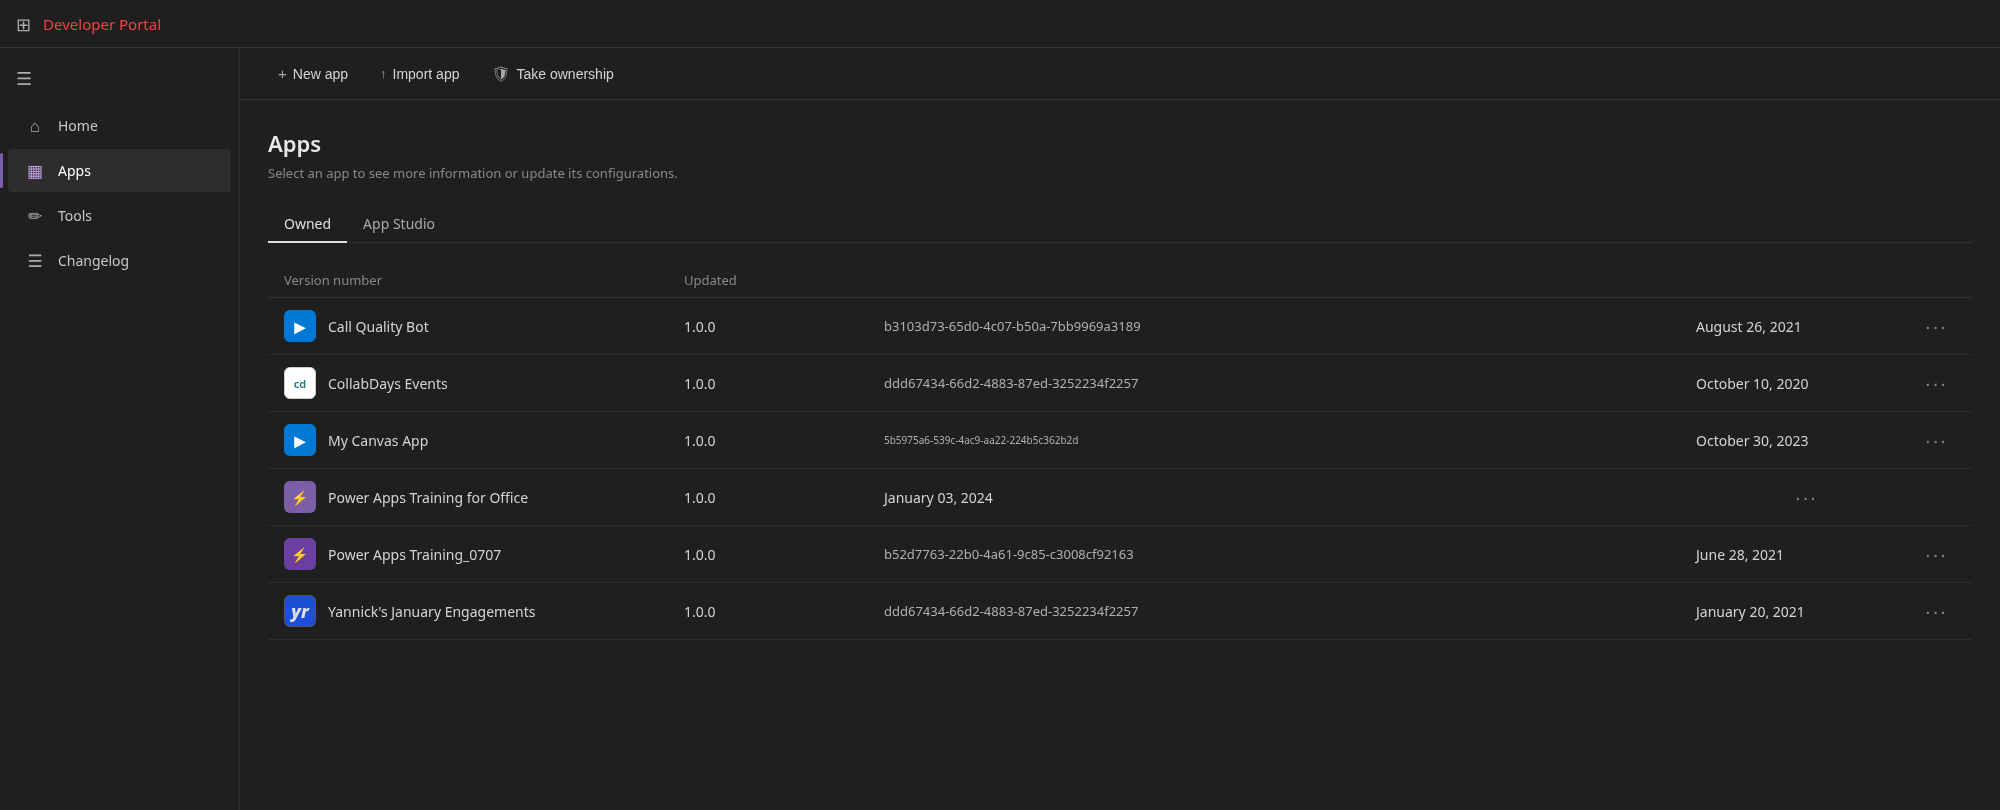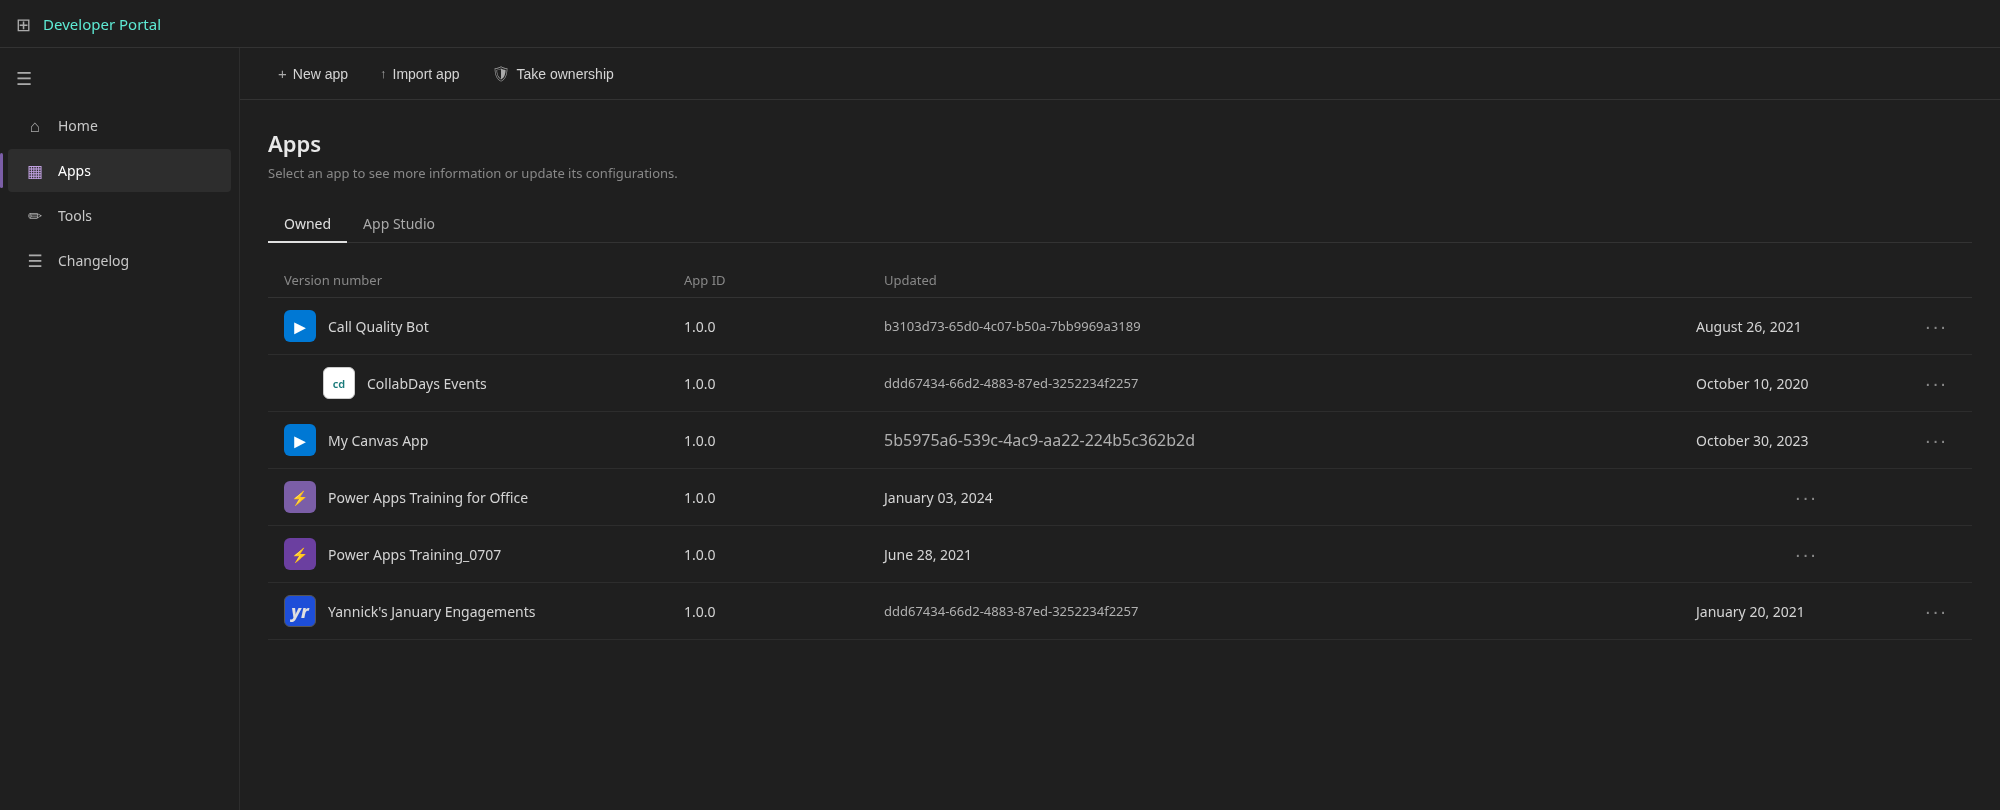--- a/index.html
+++ b/index.html
@@ -24,21 +24,21 @@
       gap: 12px;
       border-bottom: 1px solid #333;
       flex-shrink: 0;
     }
     .topbar-grid-icon {
       color: #aaa;
       font-size: 18px;
       cursor: pointer;
     }
     .topbar-title {
-      color: #5eead4;
+      color: #ef4444;
       font-size: 15px;
       font-weight: 400;
     }
 
     
     .main-layout {
       display: flex;
       flex: 1;
       overflow: hidden;
     }
@@ -286,58 +286,57 @@
       <p class="page-subtitle">Select an app to see more information or update its configurations.</p>
 
       <div class="tabs">
         <div class="tab active">Owned</div>
         <div class="tab">App Studio</div>
       </div>
 
       <div class="table-container">
         <div class="table-header">
           <span>Version number</span>
-          <span>App ID</span>
           <span>Updated</span>
           <span></span>
         </div>
         <div id="table-rows-container">
             <div class="table-row">
     <div class="app-name-cell">
       <div class="app-icon" style="background:#0078d4; color:#fff; border:none; font-size:14px; font-weight:600; font-style:normal;">
         ▶
       </div>
       <span>Call Quality Bot</span>
     </div>
     <span>1.0.0</span>
     <span style="font-size:13px; color:#b0b0b0;">b3103d73-65d0-4c07-b50a-7bb9969a3189</span>
     <span>August 26, 2021</span>
     <button class="more-btn" title="More options">···</button>
   </div>
             <div class="table-row">
     <div class="app-name-cell">
-      <div class="app-icon" style="background:#ffffff; color:#1a7a7a; border:1px solid #ccc; font-size:11px; font-weight:600; font-style:normal;margin-left:39px;">
+      <div class="app-icon" style="background:#ffffff; color:#1a7a7a; border:1px solid #ccc; font-size:11px; font-weight:600; font-style:normal;">
         cd
       </div>
       <span>CollabDays Events</span>
     </div>
     <span>1.0.0</span>
     <span style="font-size:13px; color:#b0b0b0;">ddd67434-66d2-4883-87ed-3252234f2257</span>
     <span>October 10, 2020</span>
     <button class="more-btn" title="More options">···</button>
   </div>
             <div class="table-row">
     <div class="app-name-cell">
       <div class="app-icon" style="background:#0078d4; color:#fff; border:none; font-size:14px; font-weight:600; font-style:normal;">
         ▶
       </div>
       <span>My Canvas App</span>
     </div>
     <span>1.0.0</span>
-    <span style="font-size:16px; color:#b0b0b0;">5b5975a6-539c-4ac9-aa22-224b5c362b2d</span>
+    <span style="font-size:10px; color:#b0b0b0;">5b5975a6-539c-4ac9-aa22-224b5c362b2d</span>
     <span>October 30, 2023</span>
     <button class="more-btn" title="More options">···</button>
   </div>
             <div class="table-row">
     <div class="app-name-cell">
       <div class="app-icon" style="background:#7b5ea7; color:#fff; border:none; font-size:14px; font-weight:600; font-style:normal;">
         ⚡
       </div>
       <span>Power Apps Training for Office</span>
     </div>
@@ -346,20 +345,21 @@
     <button class="more-btn" title="More options">···</button>
   </div>
             <div class="table-row">
     <div class="app-name-cell">
       <div class="app-icon" style="background:#6b3fa0; color:#fff; border:none; font-size:14px; font-weight:600; font-style:normal;">
         ⚡
       </div>
       <span>Power Apps Training_0707</span>
     </div>
     <span>1.0.0</span>
+    <span style="font-size:13px; color:#b0b0b0;">b52d7763-22b0-4a61-9c85-c3008cf92163</span>
     <span>June 28, 2021</span>
     <button class="more-btn" title="More options">···</button>
   </div>
             <div class="table-row">
     <div class="app-name-cell">
       <div class="app-icon" style="background:#1d4ed8; color:#e0e0e0; border:1px solid #555; font-size:18px; font-weight:800; font-style:italic;">
         yr
       </div>
       <span>Yannick's January Engagements</span>
     </div>

